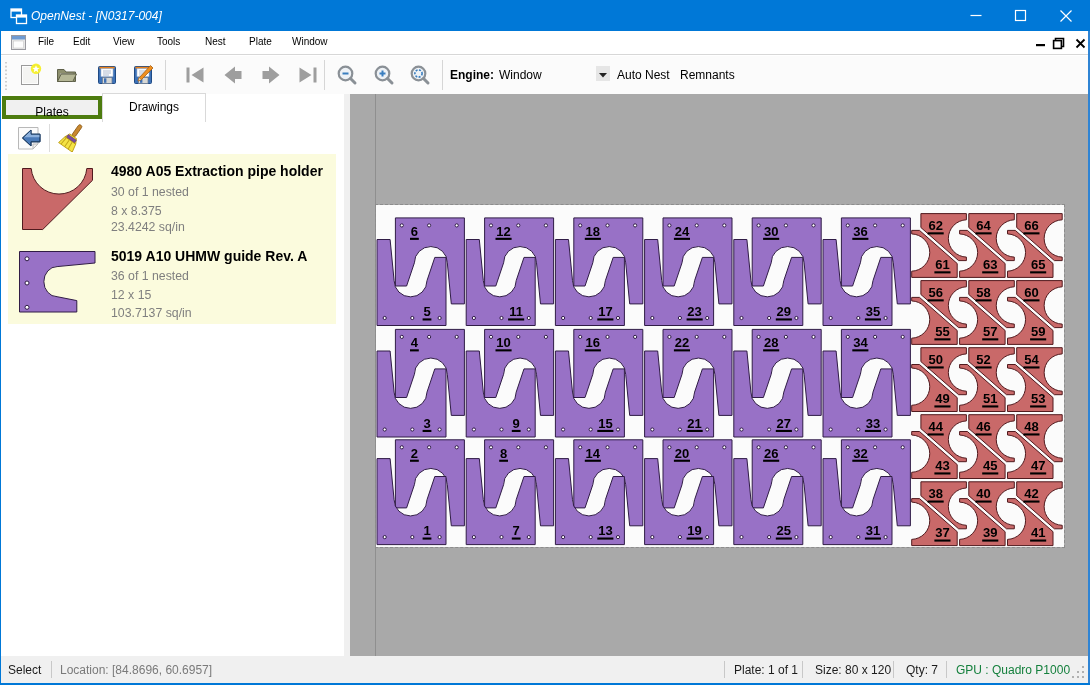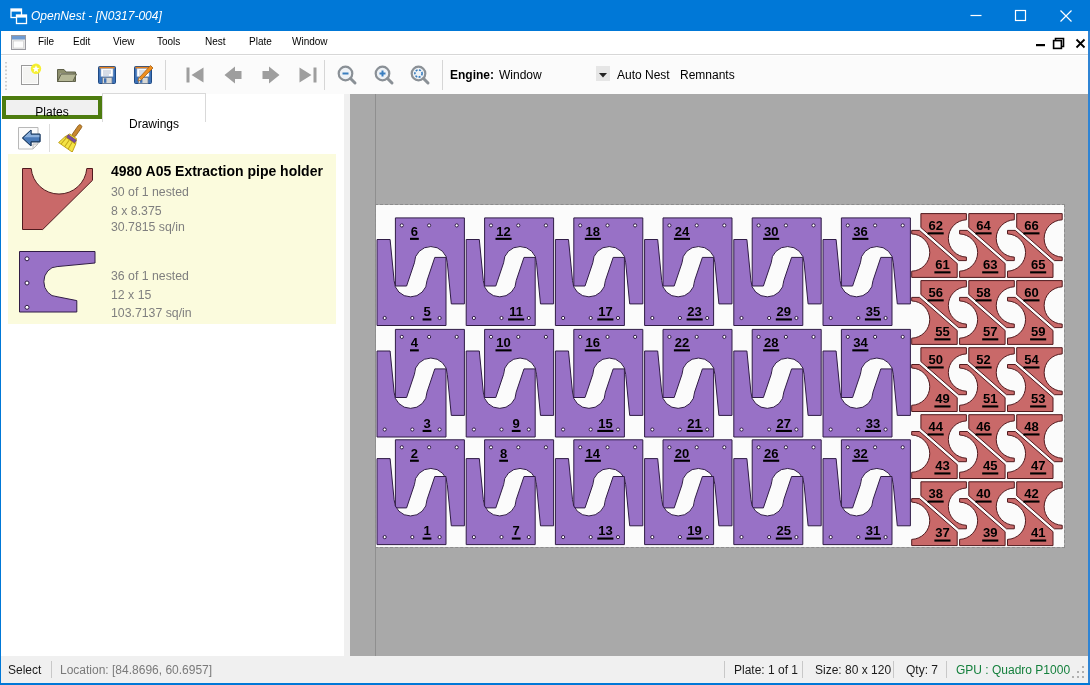--- a/index.html
+++ b/index.html
@@ -143,21 +143,21 @@
         <path d="M1 1h8L5 5.5z" fill="#222"></path>
       </svg>
     <div class="abs" style="left:616px;top:12px;font-size:12px">Auto Nest</div>
     <div class="abs" style="left:679px;top:12px;font-size:12px">Remnants</div>
   </div>
   <div id="leftpanel" class="abs"></div>
   <div id="tab1" class="abs">
       <div class="tabtext">Plates</div>
     </div>
   <div id="tab2" class="abs">
-      <div class="tabtext" style="margin-top:23px">Drawings</div>
+      <div class="tabtext" style="margin-top:6px">Drawings</div>
     </div>
   <svg style="position:absolute;left:18px;top:126px" width="24" height="24" viewBox="0 0 24 24">
       <path d="M0.5 1.5h19.5v16.5l-5 5H0.5z" fill="#fbfbfb" stroke="#b8b8b8"></path>
       <path d="M20 18h-5v5z" fill="#eeeeee" stroke="#b8b8b8"></path>
       <path d="M4.5 12 13 4v4.2h9v7.6h-9v4.2z" fill="#4a7ab8" stroke="#1e3f66"></path>
       <path d="M13 8.2h9v3H5.8L13 4.4z" fill="#8cb0dc" stroke="none"></path>
       <path d="M4.5 12 13 4v4.2h9v7.6h-9v4.2z" fill="none" stroke="#1e3f66"></path>
     </svg>
   <div id="ltsep" class="abs"></div>
   <svg style="position:absolute;left:57px;top:123px" width="27" height="29" viewBox="0 0 24 24">
@@ -175,21 +175,22 @@
     </svg>
   <svg style="position:absolute;left:19px;top:251px" width="77" height="62" viewBox="0 0 77 62">
       <path d="M0.5,0.5 H76 V12 L38.1,15.6 A13.2,15 0 0 0 38.1,45.7 L57.8,49.6 V61 H0.5 Z" fill="#9871c6" stroke="#301c46"></path>
       <circle cx="8" cy="7.8" r="2" fill="#fff" stroke="#301c46"></circle>
       <circle cx="8" cy="32" r="2" fill="#fff" stroke="#301c46"></circle>
       <circle cx="8" cy="56.3" r="2" fill="#fff" stroke="#301c46"></circle>
     </svg>
   <div class="ltitle" style="left:111px;top:163px">4980 A05 Extraction pipe holder</div>
   <div class="lgray" style="left:111px;top:185px">30 of 1 nested</div>
   <div class="lgray" style="left:111px;top:204px">8 x 8.375</div>
-  <div class="lgray" style="left:111px;top:220px">30.7815 sq/in</div>
+  <div class="lgray" style="left:111px;top:220px">23.4242 sq/in</div>
+  <div class="ltitle" style="left:111px;top:248px">5019 A10 UHMW guide Rev. A</div>
   <div class="lgray" style="left:111px;top:269px">36 of 1 nested</div>
   <div class="lgray" style="left:111px;top:288px">12 x 15</div>
   <div class="lgray" style="left:111px;top:306px">103.7137 sq/in</div>
   <div id="splitter" class="abs"></div>
   <div id="canvas" class="abs">
     <div id="vline" class="abs"></div>
     <div id="plate" class="abs">
         <svg width="688" height="342" style="position:absolute;left:0;top:0">
           <defs>
             <g id="pp">

